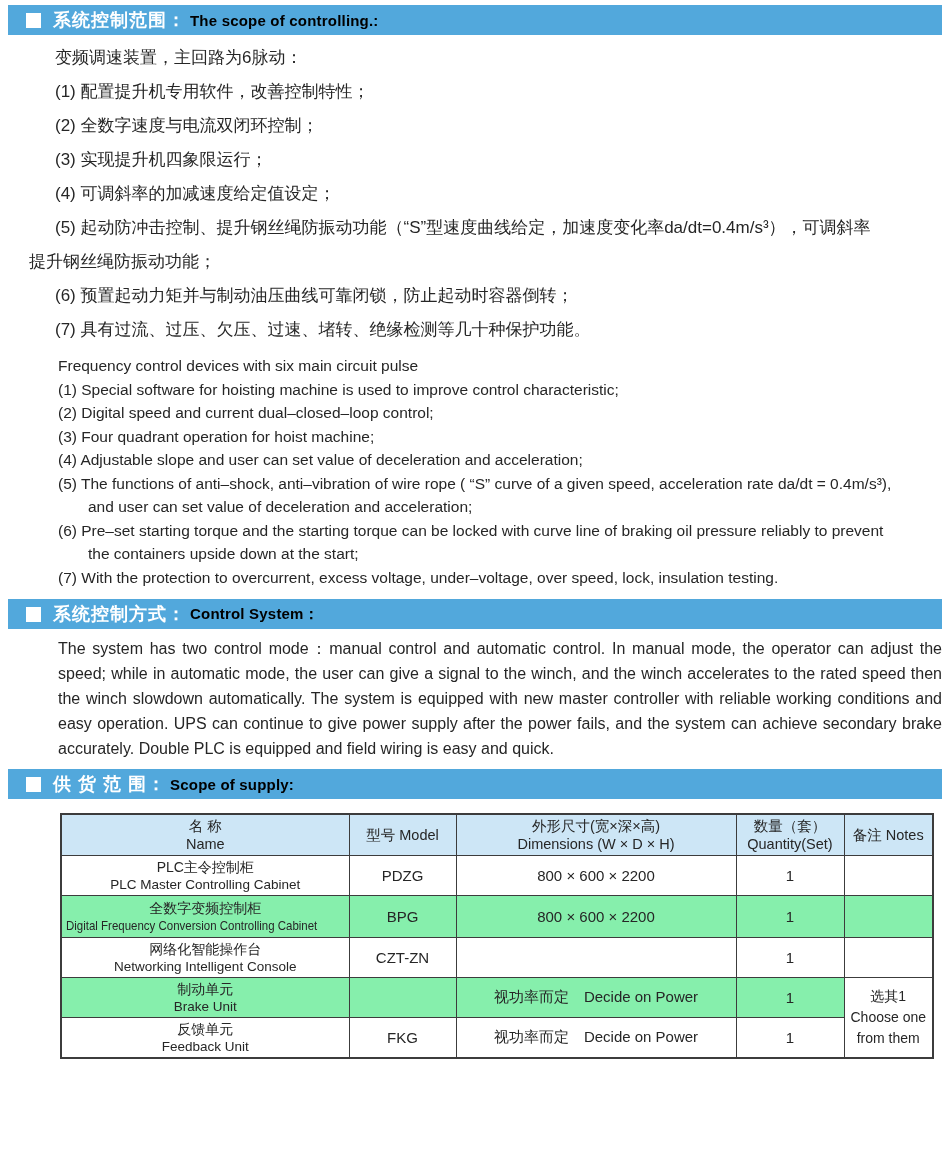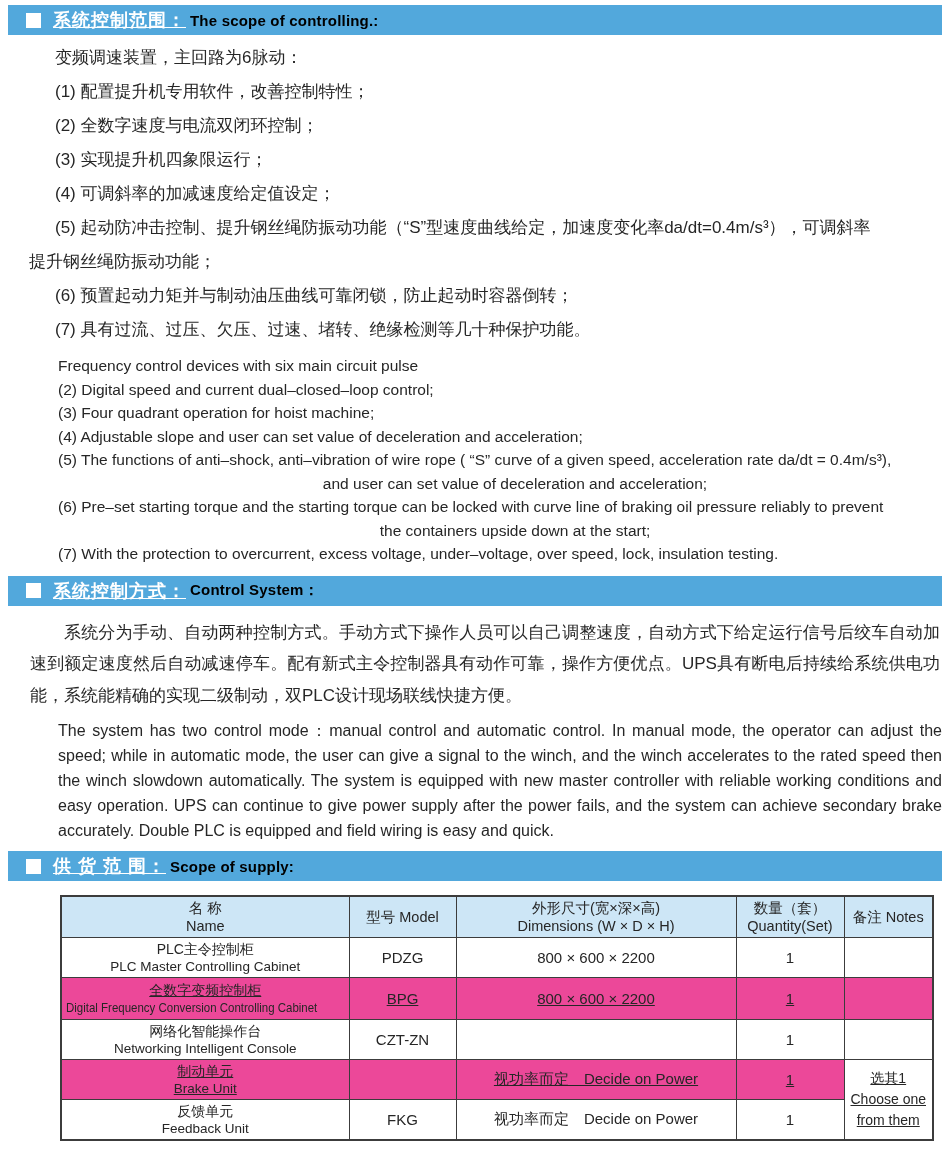--- a/index.html
+++ b/index.html
@@ -9,32 +9,32 @@
     color:#262626;
   }
   .page{position:relative;width:950px;height:1159px;background:#fff;}
 
   
   .banner{
     background:#52A8DC;height:30px;display:flex;align-items:center;
     margin:0 8px;
   }
   .banner .sq{width:15px;height:15px;background:#ffffff;margin:0 12px 0 18px;flex:0 0 auto;}
-  .banner .bcn{color:#fff;font-weight:bold;font-size:18px;letter-spacing:1px;text-decoration:underline;}
+  .banner .bcn{color:#fff;font-weight:bold;font-size:18px;letter-spacing:1px;}
   .banner .ben{color:#000000;font-weight:bold;font-size:15px;margin-left:4px;letter-spacing:.2px;}
 
   
   .cn-block{margin:13px 8px 0 55px;font-size:17px;}
   .cn-block .cnline{line-height:20px;margin-bottom:14px;white-space:nowrap;}
   .cn-block .outdent{margin-left:-26px;}
 
   
   .en-block{margin:12px 8px 0 58px;font-size:15.5px;}
   .en-block .enline{line-height:23.5px;white-space:nowrap;}
-  .en-block .cont{padding-left:30px;text-align:center;}
+  .en-block .cont{padding-left:30px;}
 
   
   .cn-para{
     margin:11px 10px 0 30px;font-size:17px;line-height:31.5px;
     text-align:justify;text-indent:2em;
   }
   .en-para{
     margin:7px 8px 0 58px;font-size:16px;line-height:25px;
     text-align:justify;
   }
@@ -47,21 +47,21 @@
     border-collapse:collapse;margin:14px 0 0 60px;
     border:2px solid #3c3c3c;table-layout:fixed;width:872px;
   }
   table.supply td,table.supply th{
     border:1px solid #3c3c3c;padding:2px 4px;font-weight:normal;
     text-align:center;vertical-align:middle;overflow:hidden;
   }
   tr.hdr{background:#CDE6F6;height:38px;}
   tr.hdr td,tr.hdr th{font-size:14.5px;line-height:18px;}
   tr.rw{background:#ffffff;height:40px;}
-  tr.rb{background:#ec4899;height:40px;text-decoration:underline;}
+  tr.rb{background:#86efac;height:40px;}
   td.name{text-align:left;padding-left:10px;}
   .tn-cn{font-size:14px;line-height:18px;}
   .tn-en{font-size:13.5px;line-height:17px;}
   .squeeze{display:inline-block;white-space:nowrap;transform:scaleX(.85);transform-origin:left center;}
   td.model,td.dim,td.qty{font-size:15px;}
   td.note-merged{background:#ffffff;font-size:14px;line-height:21px;}
   td.notes{font-size:14px;}
   .topgap{height:5px;}
 </style>
 </head>
@@ -83,39 +83,39 @@
     <div class="cnline">(3) 实现提升机四象限运行；</div>
     <div class="cnline">(4) 可调斜率的加减速度给定值设定；</div>
     <div class="cnline">(5) 起动防冲击控制、提升钢丝绳防振动功能（“S”型速度曲线给定，加速度变化率da/dt=0.4m/s³），可调斜率</div>
     <div class="cnline outdent">提升钢丝绳防振动功能；</div>
     <div class="cnline">(6) 预置起动力矩并与制动油压曲线可靠闭锁，防止起动时容器倒转；</div>
     <div class="cnline">(7) 具有过流、过压、欠压、过速、堵转、绝缘检测等几十种保护功能。</div>
   </div>
 
   <div class="en-block">
     <div class="enline">Frequency control devices with six main circuit pulse</div>
+    <div class="enline">(1) Special software for hoisting machine is used to improve control characteristic;</div>
     <div class="enline">(2) Digital speed and current dual–closed–loop control;</div>
     <div class="enline">(3) Four quadrant operation for hoist machine;</div>
     <div class="enline">(4) Adjustable slope and user can set value of deceleration and acceleration;</div>
     <div class="enline">(5) The functions of anti–shock, anti–vibration of wire rope ( “S” curve of a given speed, acceleration rate da/dt = 0.4m/s³),</div>
     <div class="enline cont">and user can set value of deceleration and acceleration;</div>
     <div class="enline">(6) Pre–set starting torque and the starting torque can be locked with curve line of braking oil pressure reliably to prevent</div>
     <div class="enline cont">the containers upside down at the start;</div>
     <div class="enline">(7) With the protection to overcurrent, excess voltage, under–voltage, over speed, lock, insulation testing.</div>
   </div>
 
   <div class="gap-m"></div>
 
   <div class="banner">
     <span class="sq"></span>
     <span class="bcn">系统控制方式：</span>
     <span class="ben">Control System：</span>
   </div>
 
-  <div class="cn-para">系统分为手动、自动两种控制方式。手动方式下操作人员可以自己调整速度，自动方式下给定运行信号后绞车自动加速到额定速度然后自动减速停车。配有新式主令控制器具有动作可靠，操作方便优点。UPS具有断电后持续给系统供电功能，系统能精确的实现二级制动，双PLC设计现场联线快捷方便。</div>
   <div class="en-para">The system has two control mode：manual control and automatic control. In manual mode, the operator can adjust the speed; while in automatic mode, the user can give a signal to the winch, and the winch accelerates to the rated speed then the winch slowdown automatically. The system is equipped with new master controller with reliable working conditions and easy operation. UPS can continue to give power supply after the power fails, and the system can achieve secondary brake accurately. Double PLC is equipped and field wiring is easy and quick.</div>
 
   <div class="gap-s"></div>
 
   <div class="banner">
     <span class="sq"></span>
     <span class="bcn">供 货 范 围：</span>
     <span class="ben">Scope of supply:</span>
   </div>
 

